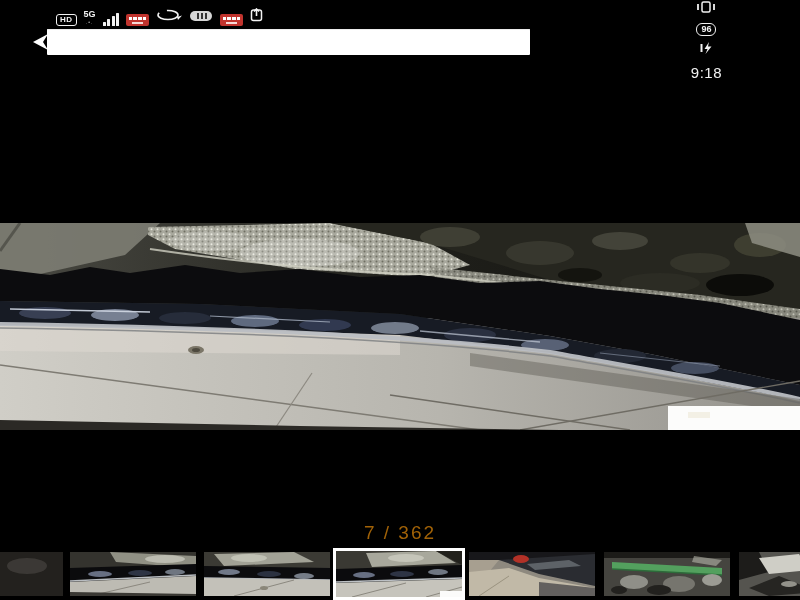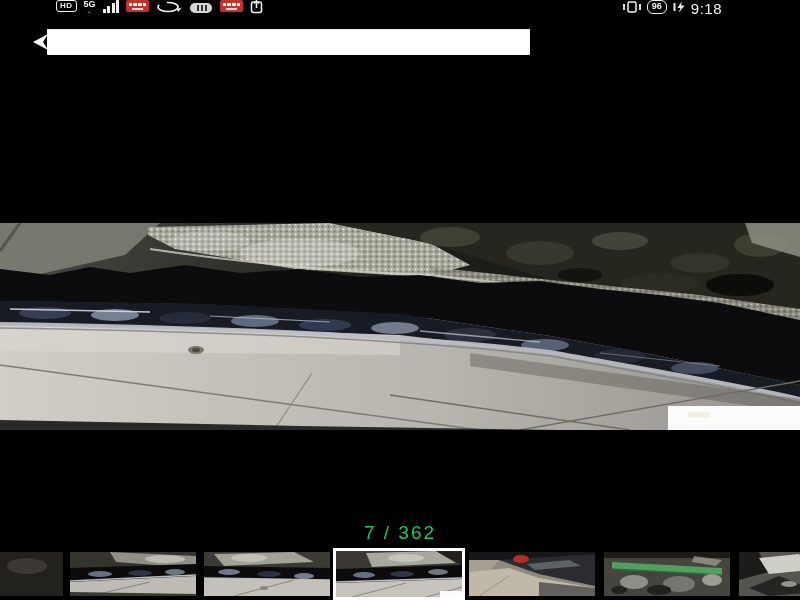--- a/index.html
+++ b/index.html
@@ -1,22 +1,22 @@
 <!DOCTYPE html>
 <html><head>
 <meta charset="utf-8">
 <style>
   html,body{margin:0;padding:0;background:#000;}
   #stage{position:relative;width:800px;height:600px;background:#000;overflow:hidden;
          font-family:"Liberation Sans","DejaVu Sans",sans-serif;color:#f2f2f2;}
 
   
   #status-bar{position:absolute;left:0;top:0;width:800px;height:26px;background:#000;}
-  .sb-left{position:absolute;left:56px;top:0;height:26px;display:flex;align-items:flex-start;gap:7px;}
-  .sb-right{position:absolute;right:78px;top:0;height:26px;display:flex;align-items:flex-start;gap:5px;}
+  .sb-left{position:absolute;left:56px;top:0;height:26px;display:flex;align-items:flex-end;gap:7px;}
+  .sb-right{position:absolute;right:78px;top:0;height:26px;display:flex;align-items:center;gap:5px;flex-direction:column;}
   .hd-badge{border:1.5px solid #f2f2f2;border-radius:3px;font-size:8px;font-weight:bold;
             padding:1px 3px;line-height:8px;letter-spacing:.5px;}
   .net{display:flex;flex-direction:column;align-items:center;line-height:8px;}
   .net .g5{font-size:9px;font-weight:bold;}
   .net .sub{font-size:5px;color:#bbb;letter-spacing:1px;}
   .bars{display:flex;align-items:flex-end;gap:1.5px;height:13px;}
   .bars i{display:block;width:3px;background:#f2f2f2;border-radius:.5px;}
   .red-badge{width:23px;height:12px;background:#c1342e;border-radius:2px;position:relative;}
   .red-badge:before{content:"";position:absolute;left:3px;top:3px;width:17px;height:3px;
       background:linear-gradient(90deg,#fff 0 3px,transparent 3px 4px,#fff 4px 8px,transparent 8px 9px,#fff 9px 13px,transparent 13px 14px,#fff 14px 17px);}
@@ -29,21 +29,21 @@
   #back-button{position:absolute;left:31px;top:34px;width:18px;height:16px;}
   #title-banner{position:absolute;left:47px;top:29px;width:483px;height:26px;background:#fff;
                 border-radius:1px;box-shadow:inset 0 1px 0 #ececec;}
 
   
   #main-photo{position:absolute;left:0;top:223px;width:800px;height:207px;background:#111;}
   #main-photo svg{display:block;width:800px;height:207px;}
 
   
   #photo-counter{position:absolute;left:0;top:522px;width:800px;text-align:center;
-                 font-size:19px;letter-spacing:2px;color:#22c55e;}
+                 font-size:19px;letter-spacing:2px;color:#a16207;}
 
   
   .thumb{position:absolute;top:552px;width:126px;height:44px;overflow:hidden;background:#222;}
   .thumb svg{display:block;width:100%;height:100%;}
   #thumb-1{left:-63px;} #thumb-2{left:70px;} #thumb-3{left:204px;}
   #thumb-4{left:333px;top:548px;width:132px;height:52px;border:3px solid #fff;box-sizing:border-box;}
   #thumb-5{left:469px;} #thumb-6{left:604px;} #thumb-7{left:739px;}
 </style>
 </head>
 <body>

